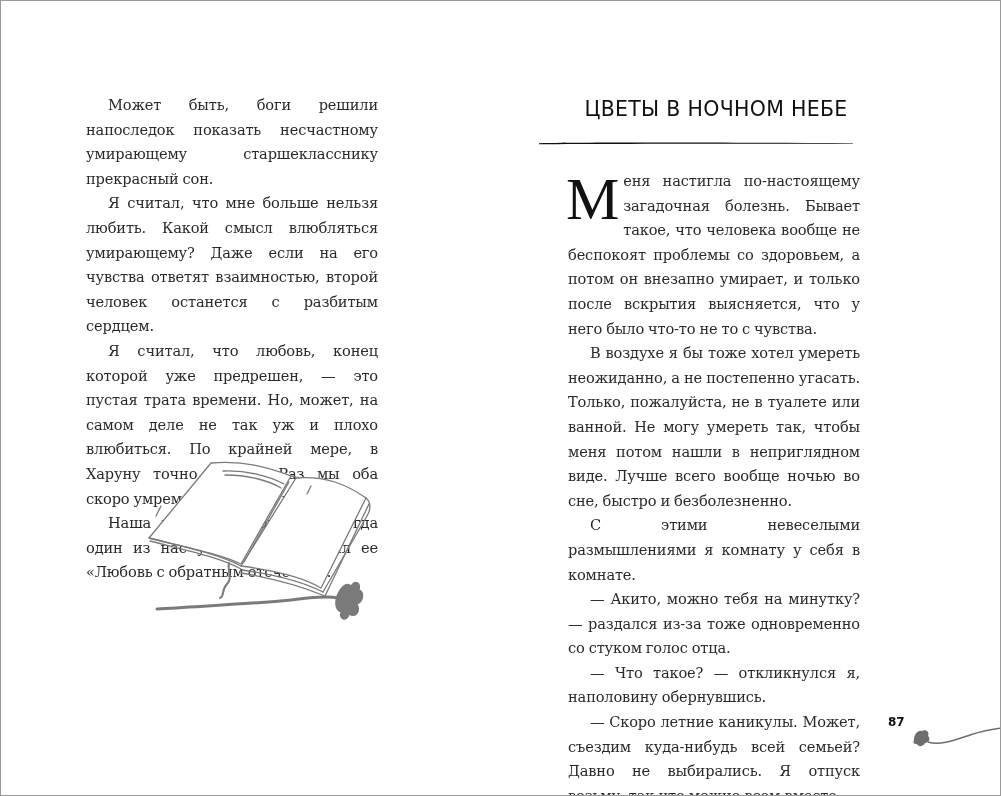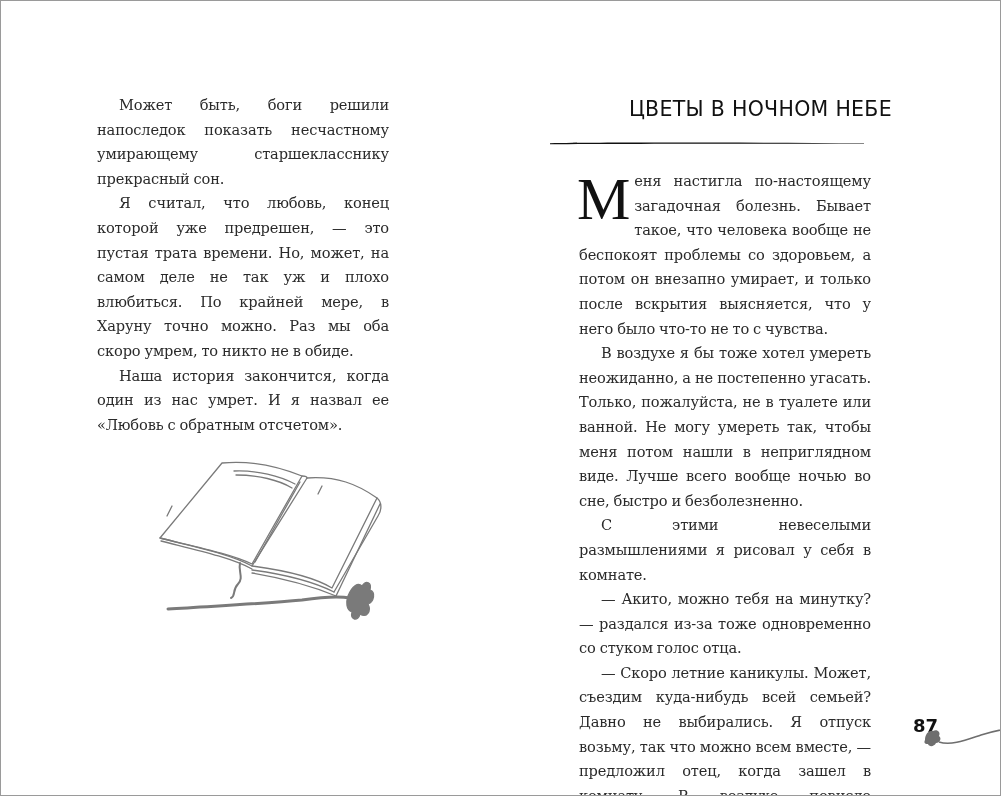--- a/index.html
+++ b/index.html
@@ -6,21 +6,21 @@
     body {
       width: 1001px; height: 796px; overflow: hidden;
       background: #ffffff;
       font-family: "DejaVu Serif", "Liberation Serif", serif;
       color: #2a2a2a;
     }
     .spread {
       position: relative; width: 999px; height: 794px;
       border: 1px solid #9a9a9a; background: #fff; overflow: hidden;
     }
-    .page { position: absolute; top: 0; height: 794px; margin-left: 11px; }
+    .page { position: absolute; top: 0; height: 794px; }
     .page-left { left: 0; width: 500px; }
     .page-right { left: 500px; width: 499px; }
     .text-block {
       position: absolute;
       font-size: 14.6px;
       line-height: 24.6px;
       text-align: justify;
       letter-spacing: -0.15px;
       word-spacing: -0.5px;
     }
@@ -32,44 +32,45 @@
       float: left;
       font-family: "Liberation Serif", "DejaVu Serif", serif;
       font-size: 60px;
       line-height: 46px;
       margin: 4px 4px 0 -2px;
       padding-top: 3px;
       color: #111;
     }
     .chapter-title {
       position: absolute; left: 50px; top: 96px; width: 330px;
-      text-align: right;
+      text-align: center;
       font-family: "DejaVu Sans", "Liberation Sans", sans-serif;
       font-size: 20.5px; letter-spacing: 0.3px;
       color: #111; font-weight: 500;
     }
     .title-rule {
       position: absolute; left: 36px; top: 140px; width: 318px; height: 4px;
     }
     .illustration { position: absolute; left: 140px; top: 445px; width: 240px; height: 180px; }
     .page-number {
-      position: absolute; left: 401px; top: 714px;
+      position: absolute; left: 387px; top: 714px;
       font-family: "DejaVu Sans", "Liberation Sans", sans-serif;
-      font-size: 18px; color: #111; font-weight: bold;
+      font-size: 12px; color: #111; font-weight: bold;
     }
     .corner-flower { position: absolute; left: 409px; top: 725px; width: 92px; height: 30px; }
   </style>
 </head>
 <body>
 
 <div class="spread">
 
   <div class="page page-left">
     <div class="text-block">
       <p>Может быть, боги решили напоследок показать несчастному умирающему старшекласснику прекрасный сон.</p>
+      <p>Я считал, что мне больше нельзя любить. Какой смысл влюбляться умирающему? Даже если на его чувства ответят взаимностью, второй человек останется с разбитым сердцем.</p>
       <p>Я считал, что любовь, конец которой уже предрешен, — это пустая трата времени. Но, может, на самом деле не так уж и плохо влюбиться. По крайней мере, в Харуну точно можно. Раз мы оба скоро умрем, то никто не в обиде.</p>
       <p>Наша история закончится, когда один из нас умрет. И я назвал ее «Любовь с обратным отсчетом».</p>
     </div>
 
     <svg class="illustration" viewBox="0 0 240 180" fill="none" stroke="#7a7a7a" stroke-width="1.3" stroke-linecap="round" stroke-linejoin="round">
 
       <path d="M70 17 C100 14 125 20 150 30 L100 118 C80 108 40 100 8 92 Z" fill="#fff"></path>
       <path d="M82 25 C105 24 128 30 143 38"></path>
       <path d="M84 29 C106 29 127 34 140 42"></path>
       <path d="M8 92 C40 100 78 108 100 120"></path>
@@ -96,22 +97,23 @@
 
   <div class="page page-right">
     <div class="chapter-title">ЦВЕТЫ В НОЧНОМ НЕБЕ</div>
     <svg class="title-rule" viewBox="0 0 318 4" preserveAspectRatio="none">
       <path d="M2 2.2 C60 1.2 200 1.5 316 2.3 L316 2.8 C200 2.6 60 2.8 2 3.2 Z" fill="#111"></path>
     </svg>
 
     <div class="text-block">
       <p class="no-indent"><span class="dropcap">М</span><span>еня настигла по-настоящему загадочная болезнь. Бывает такое, что человека вообще не беспокоят проблемы со здоровьем, а потом он внезапно умирает, и только после вскрытия выясняется, что у него было что-то не то с чувства.</span></p>
       <p>В воздухе я бы тоже хотел умереть неожиданно, а не постепенно угасать. Только, пожалуйста, не в туалете или ванной. Не могу умереть так, чтобы меня потом нашли в неприглядном виде. Лучше всего вообще ночью во сне, быстро и безболезненно.</p>
-      <p>С этими невеселыми размышлениями я рисовал у себя в комнате.</p>
+      <p>С этими невеселыми размышлениями я комнату у себя в комнате.</p>
       <p>— Акито, можно тебя на минутку? — раздался из-за тоже одновременно со стуком голос отца.</p>
+      <p>— Что такое? — откликнулся я, наполовину обернувшись.</p>
       <p>— Скоро летние каникулы. Может, съездим куда-нибудь всей семьей? Давно не выбирались. Я отпуск возьму, так что можно всем вместе, — предложил отец, когда зашел в комнату. В воздухе повисло невысказанное: «Пока ты хорошо себя чувствуешь».</p>
 
     </div>
 
     <div class="page-number">87</div>
     <svg class="corner-flower" viewBox="0 0 92 30">
       <path d="M18 16 C30 20 45 14 60 9 C72 5 84 3 92 2" stroke="#6e6e6e" stroke-width="1.6" fill="none"></path>
       <path d="M4 14 C4 8 8 4 12 5 C16 3 20 6 18 10 C21 12 19 17 15 17 C13 21 8 21 7 18 C3 18 3 16 4 14 Z" fill="#6e6e6e"></path>
     </svg>
   </div>

